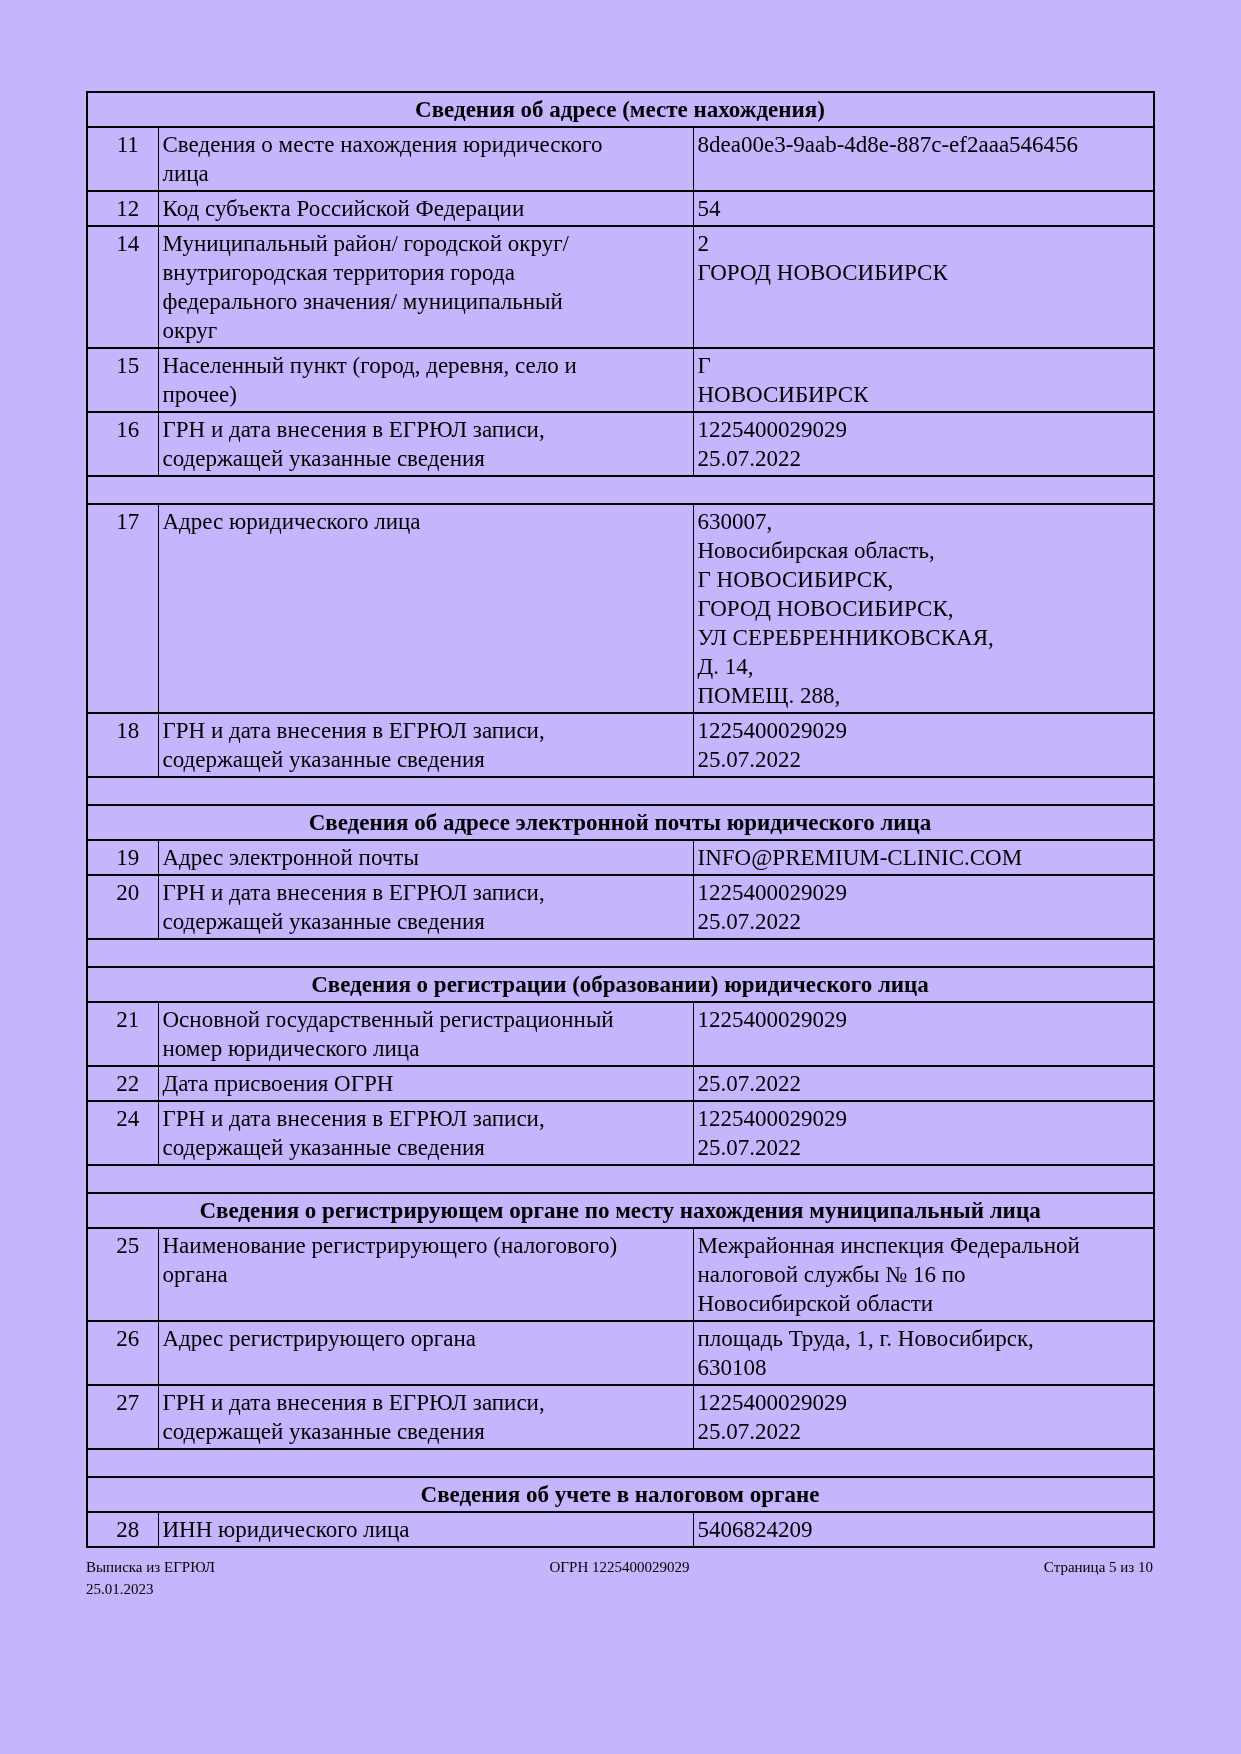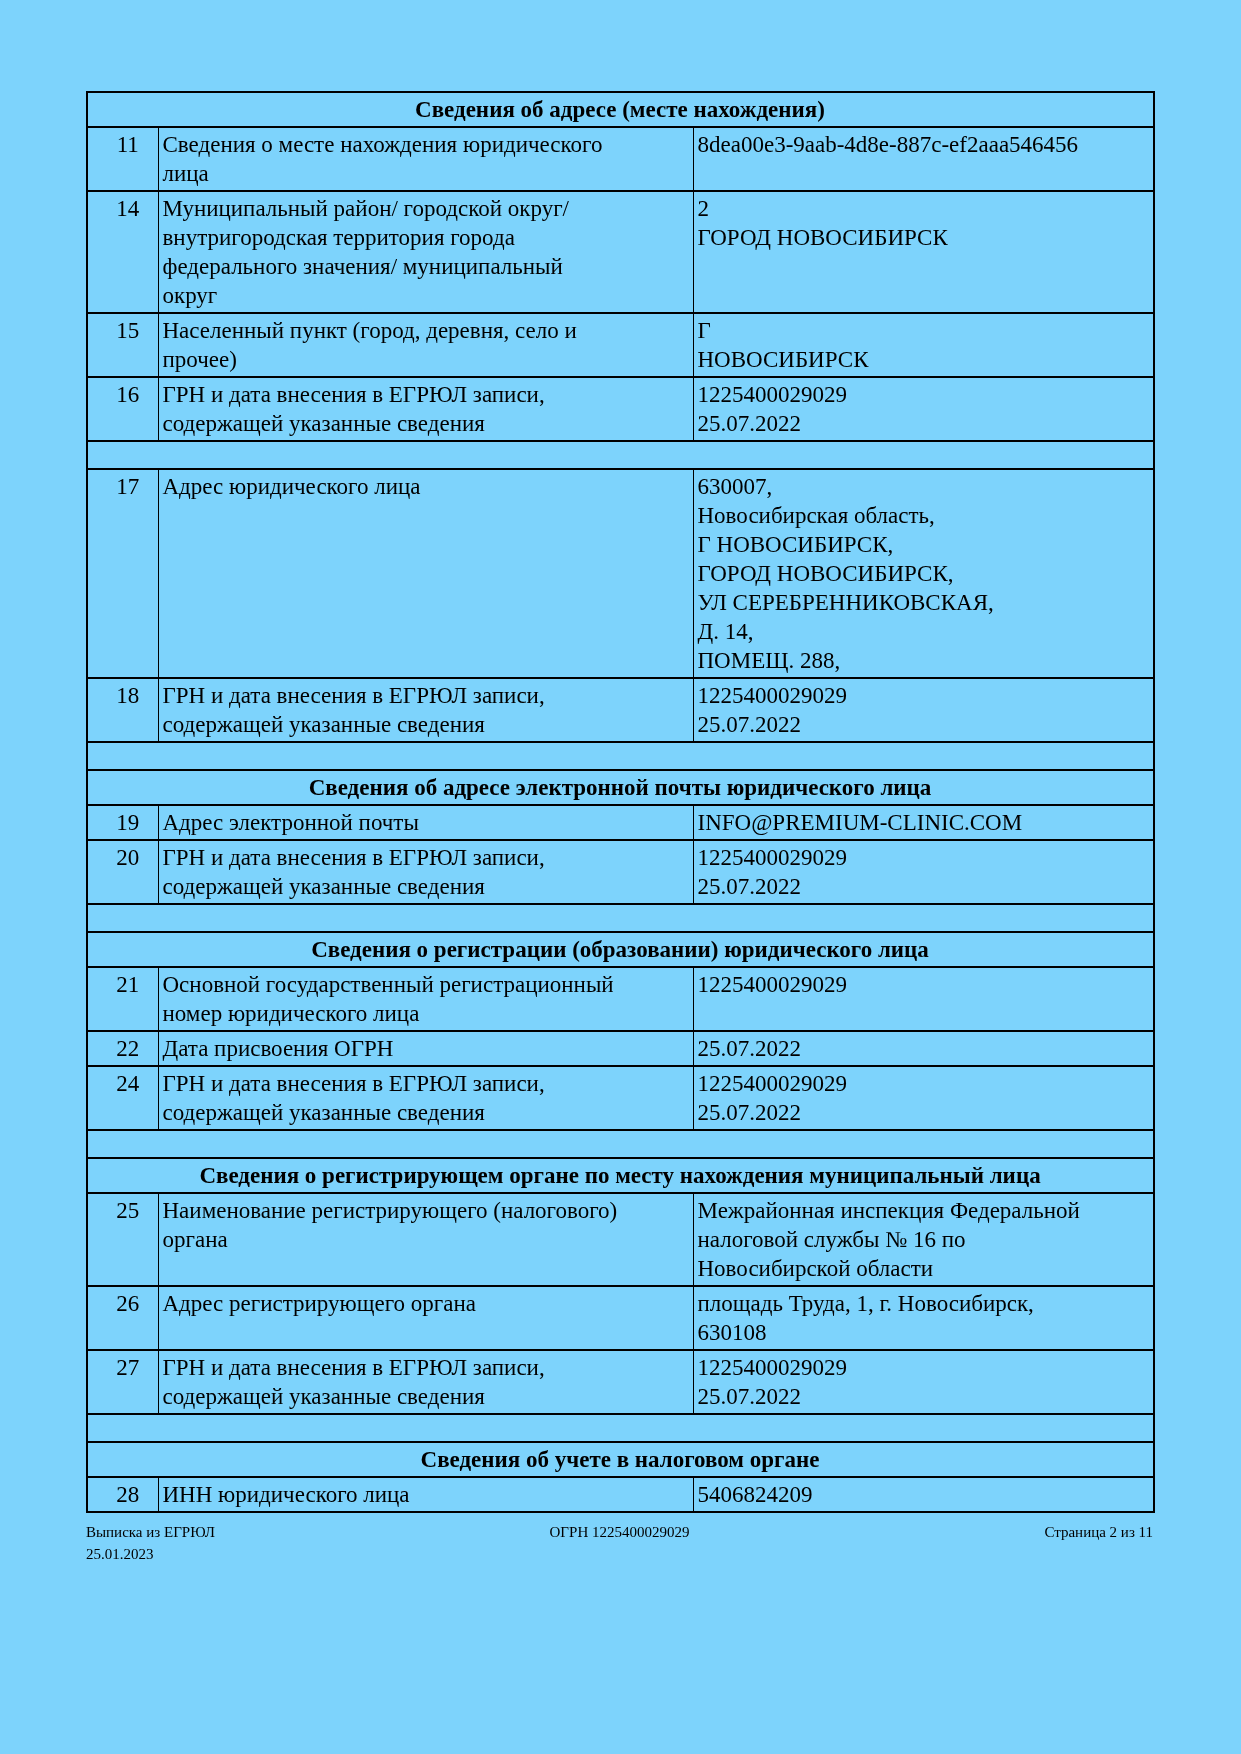--- a/index.html
+++ b/index.html
@@ -4,21 +4,21 @@
 <style>
   html, body {
     margin: 0;
     padding: 0;
     background: #ffffff;
   }
   .page {
     position: relative;
     width: 1241px;
     height: 1754px;
-    background: #7dd3fc;
+    background: #c4b5fd;
     overflow: hidden;
     font-family: "Liberation Serif", "DejaVu Serif", serif;
     color: #000000;
     box-sizing: border-box;
     padding: 91px 88px 0 86px;
   }
   table.doc-table {
     border-collapse: collapse;
     table-layout: fixed;
     width: 1067px;
@@ -81,20 +81,25 @@
         <tr>
           <td colspan="3" class="header-cell">Сведения об адресе (месте нахождения)</td>
         </tr>
         <tr>
           <td class="num-cell">11</td>
           <td class="label-cell">Сведения о месте нахождения юридического
 лица</td>
           <td class="value-cell">8dea00e3-9aab-4d8e-887c-ef2aaa546456</td>
         </tr>
         <tr>
+          <td class="num-cell">12</td>
+          <td class="label-cell">Код субъекта Российской Федерации</td>
+          <td class="value-cell">54</td>
+        </tr>
+        <tr>
           <td class="num-cell">14</td>
           <td class="label-cell">Муниципальный район/ городской округ/
 внутригородская территория города
 федерального значения/ муниципальный
 округ</td>
           <td class="value-cell">2
 ГОРОД НОВОСИБИРСК</td>
         </tr>
         <tr>
           <td class="num-cell">15</td>
@@ -213,16 +218,16 @@
         </tr>
       </tbody>
   </table>
 
   <div class="footer">
     <div class="footer-left">
       <div>Выписка из ЕГРЮЛ</div>
       <div>25.01.2023</div>
     </div>
     <div class="footer-center">ОГРН 1225400029029</div>
-    <div class="footer-right">Страница 2 из 11</div>
+    <div class="footer-right">Страница 5 из 10</div>
   </div>
 
 </div>
 
 </body></html>

